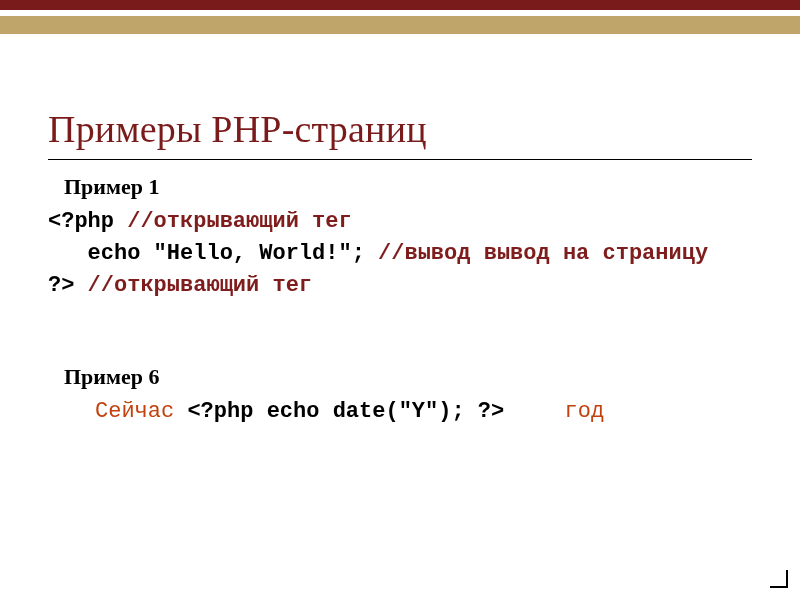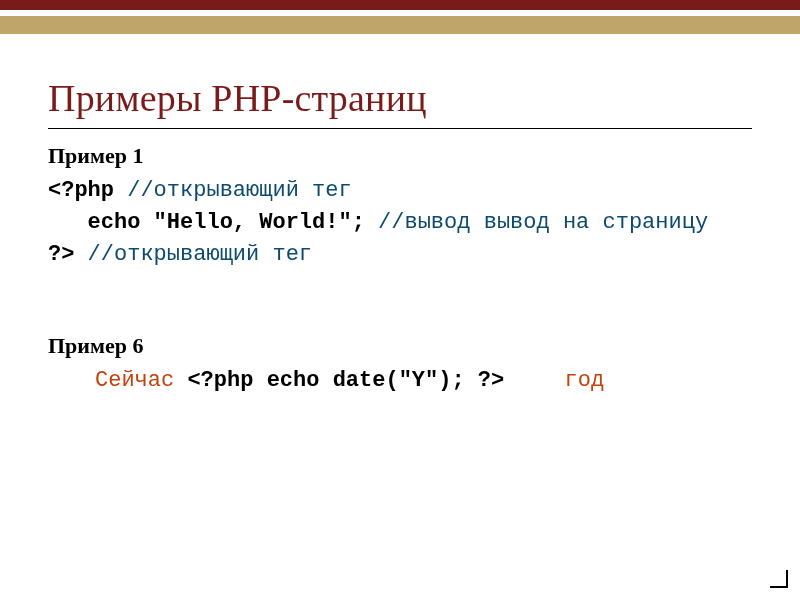--- a/index.html
+++ b/index.html
@@ -30,36 +30,38 @@
     padding: 42px 48px 0 48px;
   }
   .title {
     font-size: 38px;
     color: #7a1b1b;
     font-weight: 400;
     padding-bottom: 8px;
     border-bottom: 1px solid #000;
     margin-bottom: 14px;
     letter-spacing: 0.2px;
+    margin-top: 31px;
   }
   .subhead {
     font-size: 22px;
     font-weight: 700;
     color: #000;
     margin-bottom: 6px;
+    margin-left: 16px;
   }
   .code-line {
     font-family: "Courier New", Courier, monospace;
     font-size: 22px;
     line-height: 1.45;
     color: #000;
     white-space: pre;
   }
   .kw { font-weight: 700; text-align: center; }
-  .cm { color: #0c4a6e; }
+  .cm { color: #7f1d1d; font-weight: bold; }
   .blue { color: #c2410c; margin-left: 47px; }
   .block2 { margin-top: 62px; }
   .corner {
     position: absolute;
     right: 12px;
     bottom: 12px;
     width: 18px;
     height: 18px;
   }
   .corner::before,

